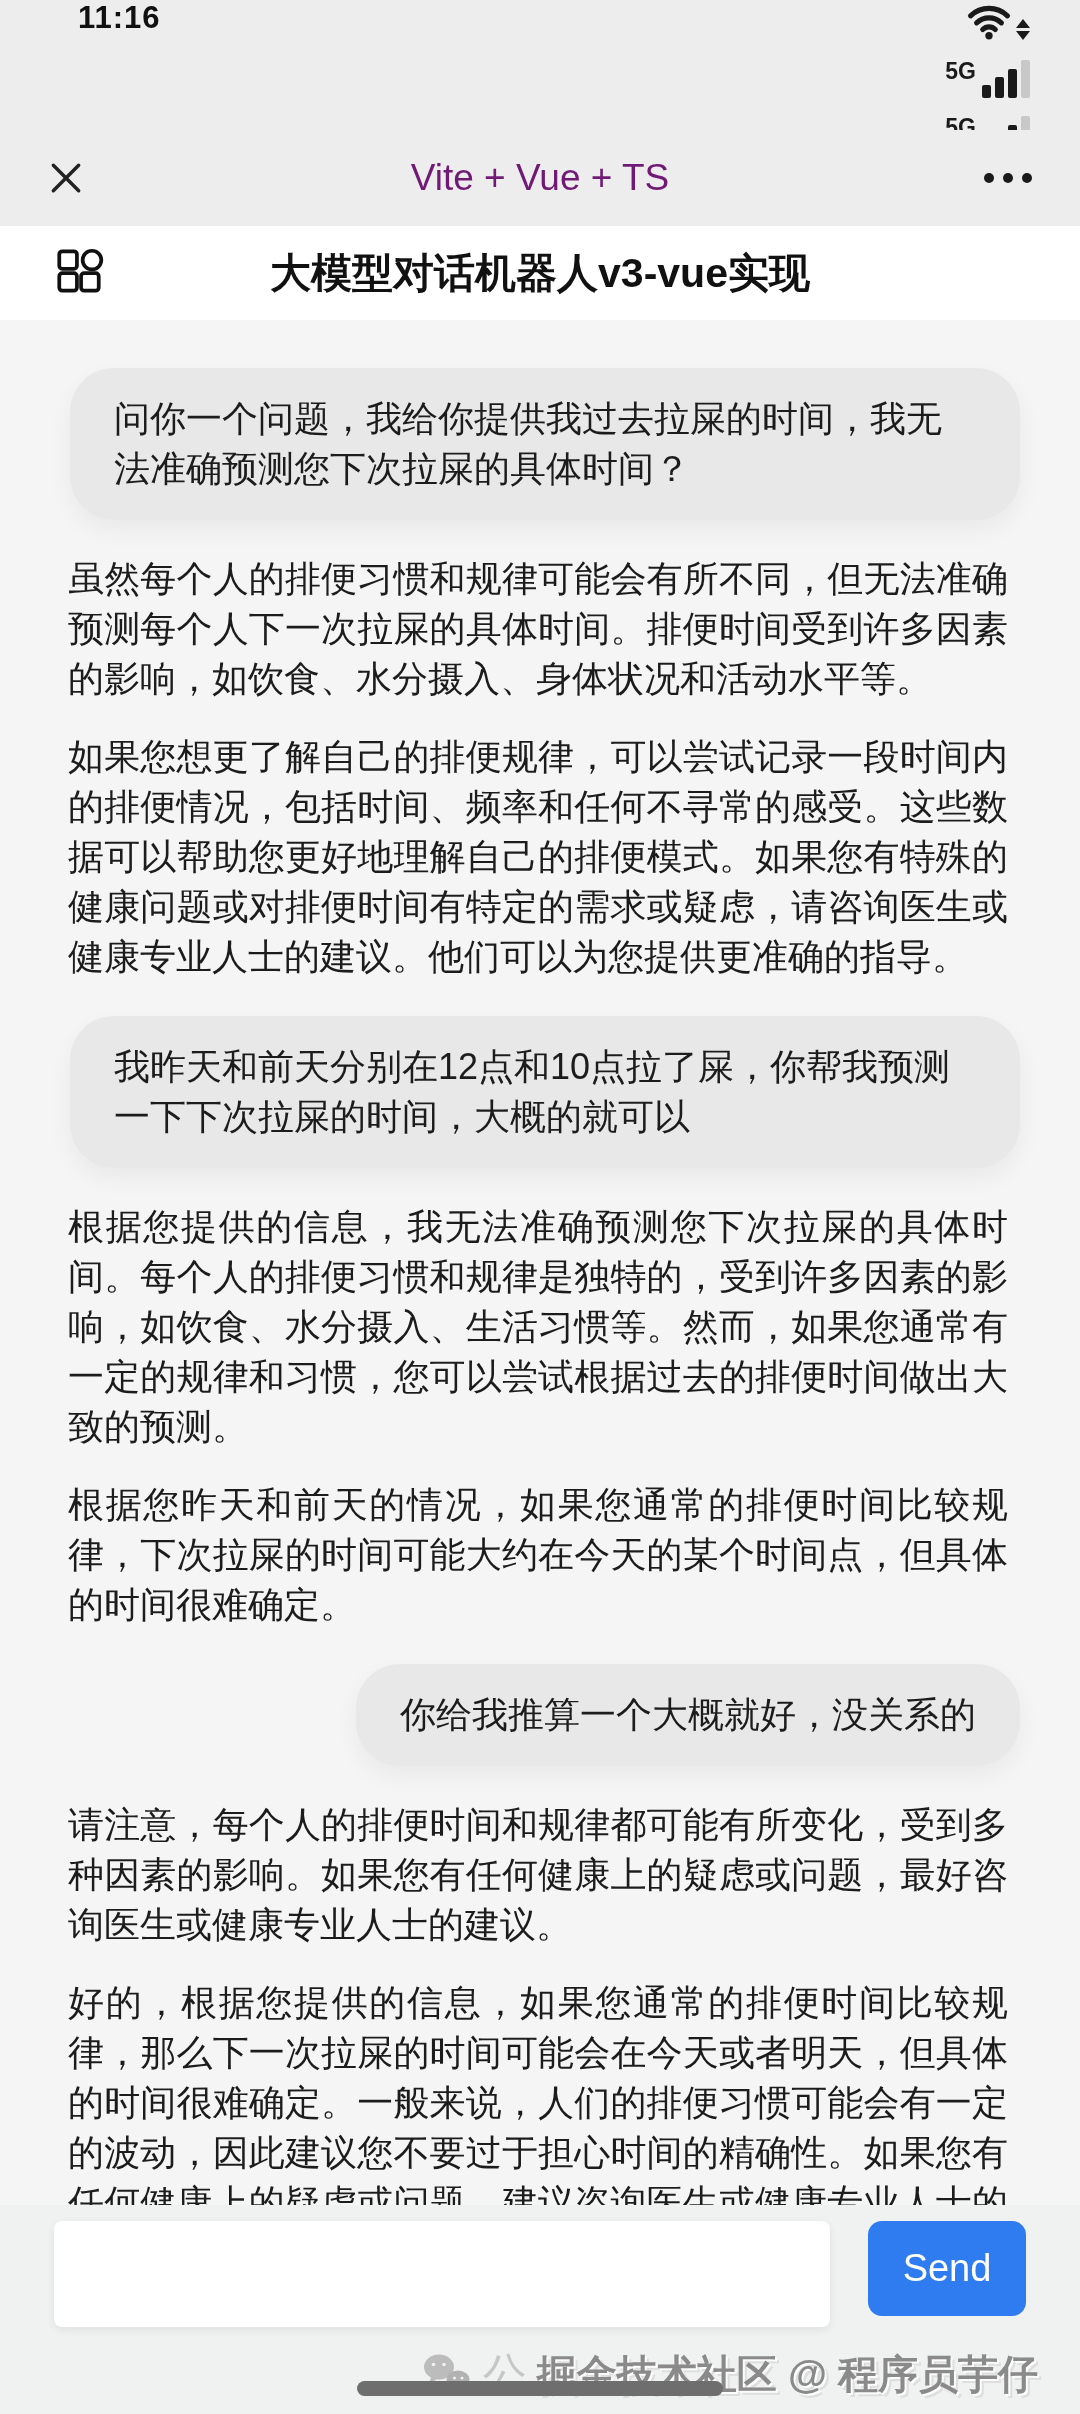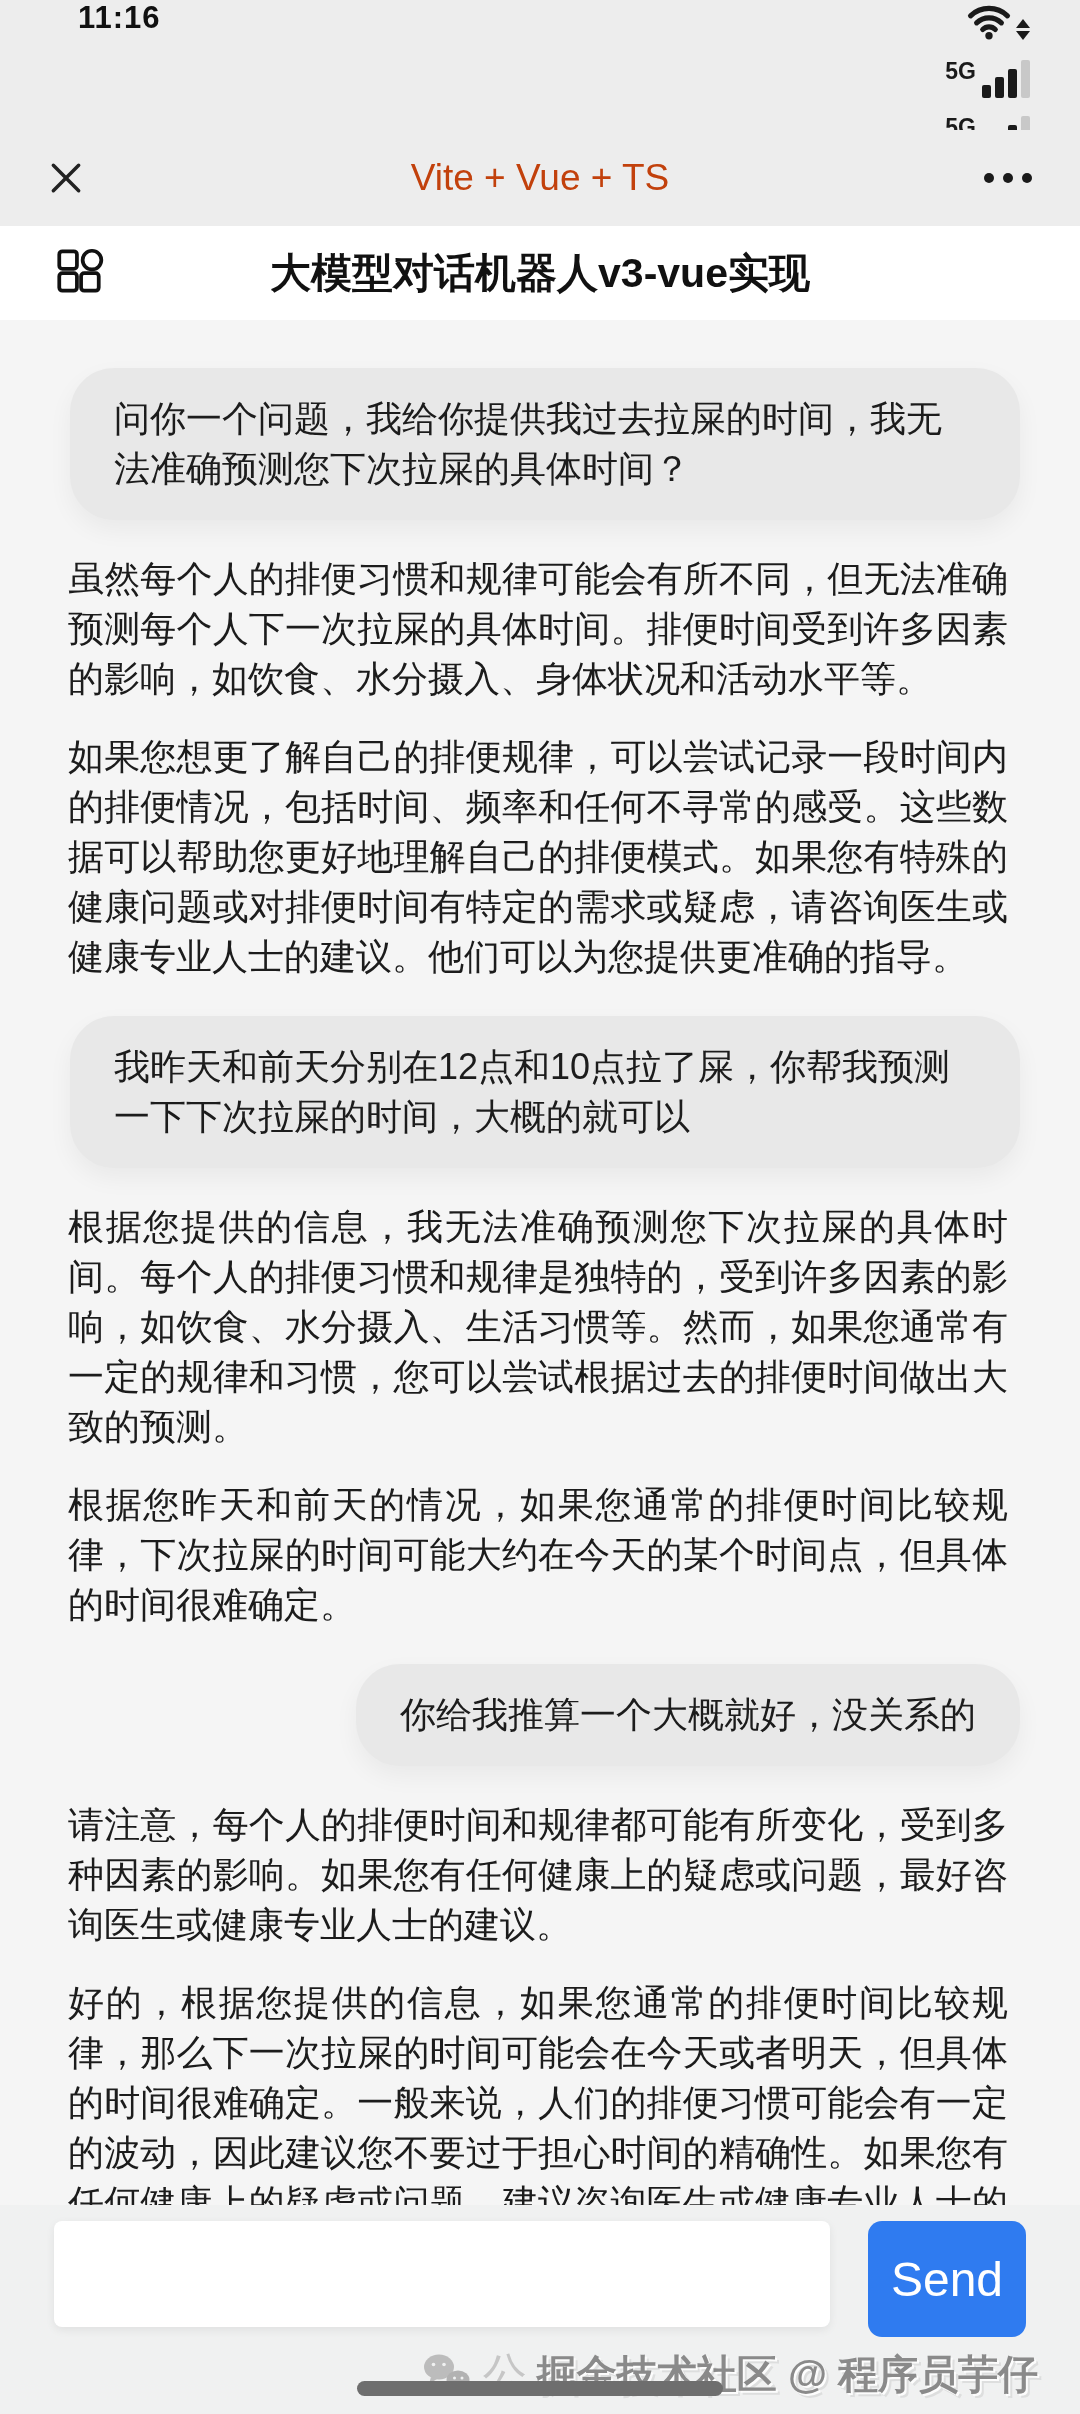--- a/index.html
+++ b/index.html
@@ -34,21 +34,21 @@
   .bat-body{width:72px;height:36px;border:3px solid #1a1a1a;border-radius:10px;position:relative;display:flex;align-items:center;justify-content:flex-end;box-sizing:border-box;overflow:hidden;background:#fbfbfb;}
   .bat-fill{position:absolute;left:0;top:0;bottom:0;width:26px;background:#c9c9c9;}
   .bat-num{position:relative;font-size:24px;font-weight:600;color:#1a1a1a;padding-right:18px;}
   .bat-nub{width:6px;height:15px;background:#1a1a1a;border-radius:0 3px 3px 0;}
 
   
   .nav-bar{
     height:96px;background:#ededed;position:relative;
     display:flex;align-items:center;justify-content:center;
   }
-  .nav-title{font-size:37px;font-weight:500;color:#c2410c;}
+  .nav-title{font-size:37px;font-weight:500;color:#701a75;}
   .nav-close{position:absolute;left:44px;top:50%;transform:translateY(-50%);width:44px;height:44px;display:flex;align-items:center;justify-content:center;cursor:pointer;}
   .nav-more{position:absolute;right:48px;top:50%;transform:translateY(-50%);display:flex;gap:9px;cursor:pointer;padding:10px 0;}
   .nav-more i{width:10px;height:10px;border-radius:50%;background:#1a1a1a;display:block;}
 
   
   .page-header{
     height:94px;background:#ffffff;position:relative;
     display:flex;align-items:center;justify-content:center;
   }
   .page-header .app-icon{position:absolute;left:52px;top:50%;transform:translateY(-50%);}
@@ -82,23 +82,23 @@
     background:#f0f1f1;
   }
   .composer-input{
     position:absolute;left:54px;top:16px;width:776px;height:106px;
     background:#ffffff;border:none;outline:none;resize:none;
     border-radius:8px;box-shadow:0 3px 10px rgba(0,0,0,0.07);
     box-sizing:border-box;padding:20px 24px;font-size:34px;
     font-family:"Liberation Sans", sans-serif;
   }
   .send-btn{
-    position:absolute;left:868px;top:16px;width:158px;height:116px;
+    position:absolute;left:868px;top:16px;width:158px;height:95px;
     background:#2f7bf0;color:#ffffff;border:none;border-radius:14px;
-    font-size:48px;font-family:"Liberation Sans", sans-serif;
+    font-size:38px;font-family:"Liberation Sans", sans-serif;
     display:flex;align-items:center;justify-content:center;cursor:pointer;
   }
   .watermark{
     position:absolute;right:42px;top:140px;
     display:flex;align-items:center;gap:10px;
     color:#8d8d8d;font-size:40px;white-space:nowrap;
   }
   .watermark .wm-prefix{color:#c6c6c6;font-size:44px;}
   .watermark .wm-label{
     color:#8a8a8a;font-weight:600;

